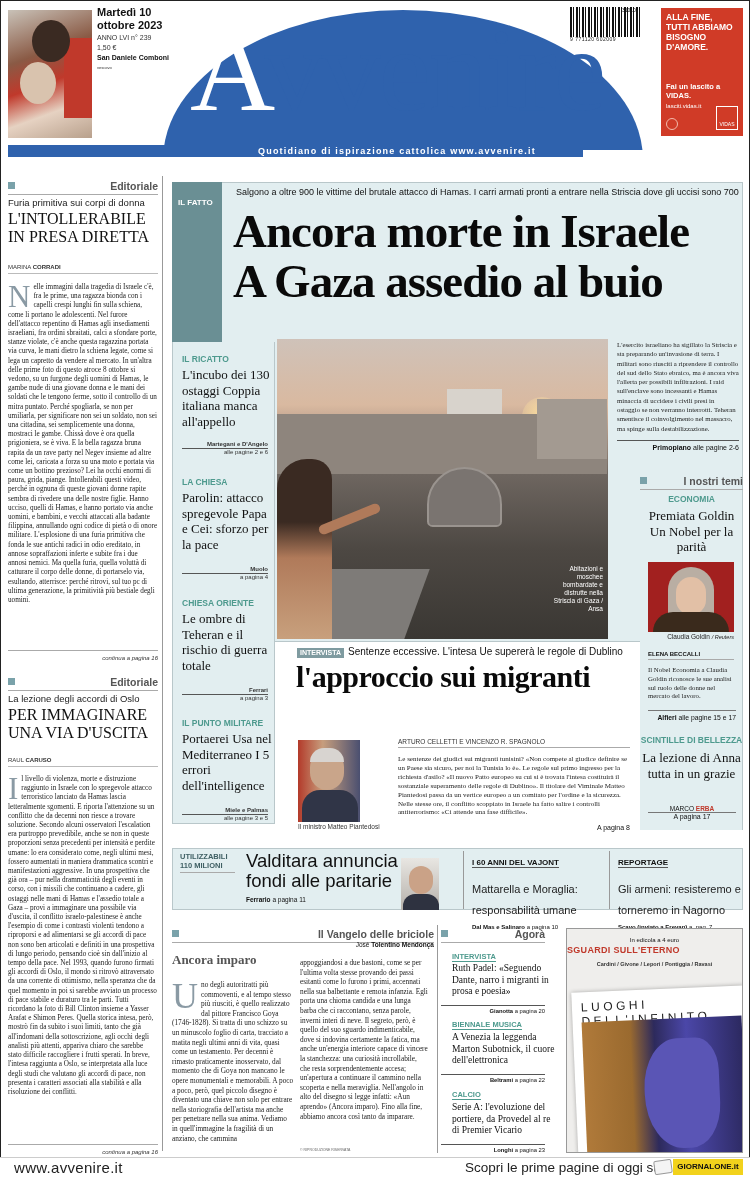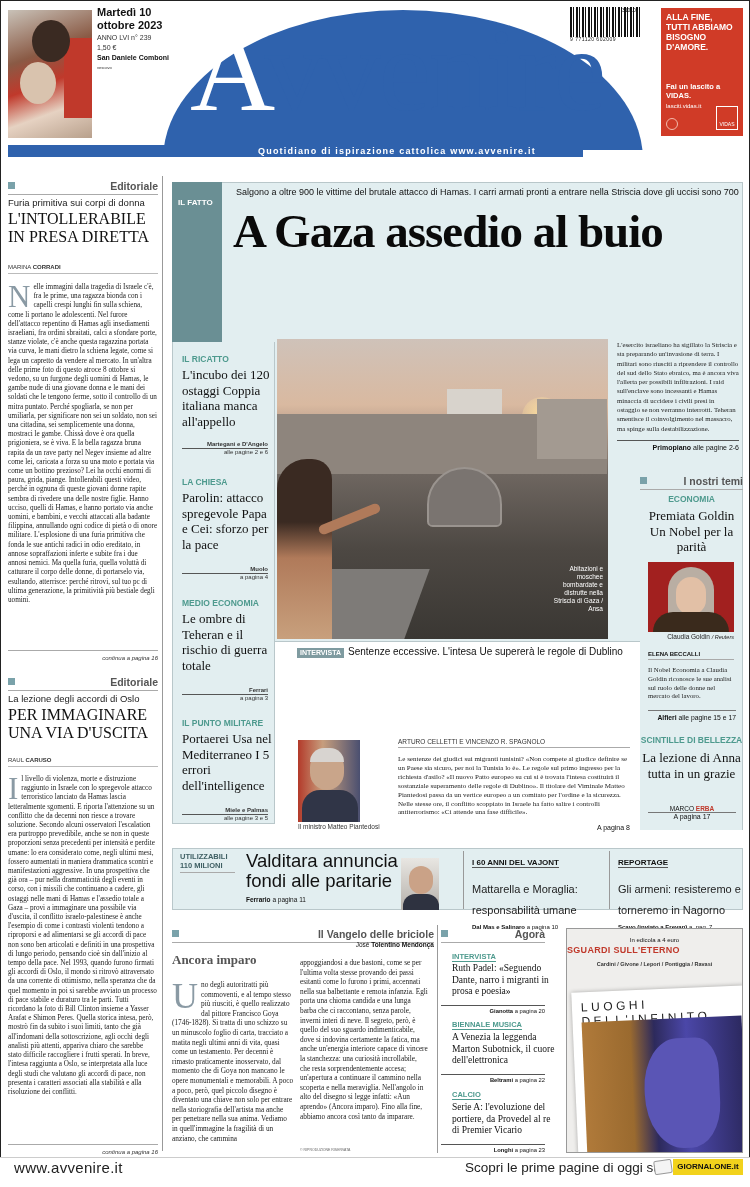--- a/index.html
+++ b/index.html
@@ -182,33 +182,34 @@
 <div class="byline" style="left:8px;top:757px;width:150px"><span>RAUL</span> <b>CARUSO</b></div>
 <div class="body-text" style="left:8px;top:775px;width:150px;height:365px"><span class="dropcap">I</span><span>l livello di violenza, morte e distruzione raggiunto in Israele con lo spregevole attacco terroristico lanciato da Hamas lascia letteralmente sgomenti. E riporta l'attenzione su un conflitto che da decenni non riesce a trovare soluzione. Secondo alcuni osservatori l'escalation era purtroppo prevedibile, anche se non in queste proporzioni senza precedenti per intensità e perdite umane: lo era considerato come, negli ultimi mesi, fossero aumentati in maniera drammatica scontri e manifestazioni aggressive. In una prospettiva che già ora – pur nella drammaticità degli eventi in corso, con i missili che continuano a cadere, gli ostaggi nelle mani di Hamas e l'assedio totale a Gaza – provi a immaginare una possibile via d'uscita, il conflitto israelo-palestinese è anche l'esempio di come i contrasti violenti tendono a riproporsi e ad alimentarsi se gli accordi di pace non sono ben articolati e definiti in una prospettiva di lungo periodo, pensando cioè sin dall'inizio al tempo della pace. Nel 1993, quando furono firmati gli accordi di Oslo, il mondo si ritrovò attraversato da una corrente di ottimismo, nella speranza che da quel momento in poi si sarebbe avviato un processo di pace stabile e duraturo tra le parti. Tutti ricordano la foto di Bill Clinton insieme a Yasser Arafat e Shimon Peres. Quella storica intesa, però, mostrò fin da subito i suoi limiti, tanto che già all'indomani della sottoscrizione, agli occhi degli analisti più attenti, appariva chiaro che sarebbe stato difficile raccogliere i frutti sperati. In breve, l'intesa raggiunta a Oslo, se interpretata alla luce degli studi che valutano gli accordi di pace, non presenta i caratteri associati alla stabilità e alla risoluzione dei conflitti.</span></div>
 <div class="cont" style="left:8px;top:1144px;width:150px">continua a pagina 16</div>
 <div class="vline" style="left:162px;top:176px;height:975px"></div>
 
 <div id="fatto-box" class="abs"></div>
 <div id="fatto-tab" class="abs"></div>
 <div id="fatto-label" class="abs sans">IL FATTO</div>
 <div id="fatto-sub" class="abs sans">Salgono a oltre 900 le vittime del brutale attacco di Hamas. I carri armati pronti a entrare nella Striscia dove gli uccisi sono 700</div>
 <div id="fatto-h1" class="abs serif">
+  <div>Ancora morte in Israele</div>
   <div>A Gaza assedio al buio</div>
 </div>
 
 <div id="side-col" class="abs"></div>
 <div class="side-k" style="left:182px;top:354px">IL RICATTO</div>
-<div class="side-t" style="left:182px;top:367px;width:92px">L'incubo dei 120 ostaggi Coppia italiana manca all'appello</div>
+<div class="side-t" style="left:182px;top:367px;width:92px">L'incubo dei 130 ostaggi Coppia italiana manca all'appello</div>
 <div class="side-by" style="left:182px;top:448px;width:86px"><b>Martegani e D'Angelo</b><span>alle pagine 2 e 6</span></div>
 
 <div class="side-k" style="left:182px;top:477px">LA CHIESA</div>
 <div class="side-t" style="left:182px;top:490px;width:92px">Parolin: attacco spregevole Papa e Cei: sforzo per la pace</div>
 <div class="side-by" style="left:182px;top:573px;width:86px"><b>Muolo</b><span>a pagina 4</span></div>
 
-<div class="side-k" style="left:182px;top:598px">MEDIO ECONOMIA</div>
+<div class="side-k" style="left:182px;top:598px">CHIESA ORIENTE</div>
 <div class="side-t" style="left:182px;top:611px;width:92px">Le ombre di Teheran e il rischio di guerra totale</div>
 <div class="side-by" style="left:182px;top:694px;width:86px"><b>Ferrari</b><span>a pagina 3</span></div>
 
 <div class="side-k" style="left:182px;top:718px">IL PUNTO MILITARE</div>
 <div class="side-t" style="left:182px;top:731px;width:92px">Portaerei Usa nel Mediterraneo I 5 errori dell'intelligence</div>
 <div class="side-by" style="left:182px;top:814px;width:86px"><b>Miele e Palmas</b><span>alle pagine 3 e 5</span></div>
 
 <div id="photo" class="abs">
   <div class="sun"></div>
   <div class="bldg" style="left:170px;top:50px;width:55px;height:50px;background:#d8d3cc"></div>
@@ -237,20 +238,21 @@
 <div id="temi-body" class="abs serif">Il Nobel Economia a Claudia Goldin riconosce le sue analisi sul ruolo delle donne nel mercato del lavoro.</div>
 <div id="temi-more" class="abs sans"><b>Alfieri</b><span> alle pagine 15 e 17</span></div>
 <div class="temi-k" style="left:640px;top:735px">SCINTILLE DI BELLEZZA</div>
 <div class="temi-t" style="left:640px;top:750px">La lezione di Anna tutta in un grazie</div>
 <div id="temi-by2" class="abs sans"><span>MARCO</span> <b>ERBA</b></div>
 <div id="temi-pg" class="abs sans">A pagina 17</div>
 
 <div id="int-badge" class="abs sans">INTERVISTA</div>
 <div id="int-sub" class="abs sans">Sentenze eccessive. L'intesa Ue supererà le regole di Dublino</div>
 <div id="int-h1" class="abs serif">
+  <div>l'approccio sui migranti</div>
 </div>
 <div id="pianted-photo" class="abs">
     <div class="suit"></div>
     <div class="head"></div>
     <div class="hair"></div>
   </div>
 <div id="pianted-cap" class="abs sans">Il ministro Matteo Piantedosi</div>
 <div id="int-by" class="abs sans">ARTURO CELLETTI E VINCENZO R. SPAGNOLO</div>
 <div id="int-body" class="abs serif">Le sentenze dei giudici sui migranti tunisini? «Non compete al giudice definire se un Paese sia sicuro, per noi la Tunisia lo è». Le regole sul primo ingresso per la richiesta d'asilo? «Il nuovo Patto europeo su cui si è trovata l'intesa costituirà il sostanziale superamento delle regole di Dublino». Il titolare del Viminale Matteo Piantedosi passa da un vertice europeo a un comitato per l'ordine e la sicurezza. Nelle stesse ore, il conflitto scoppiato in Israele ha fatto salire i controlli antiterrorismo: «Ci attende una fase difficile».</div>
 <div id="int-pg" class="abs sans">A pagina 8</div>

